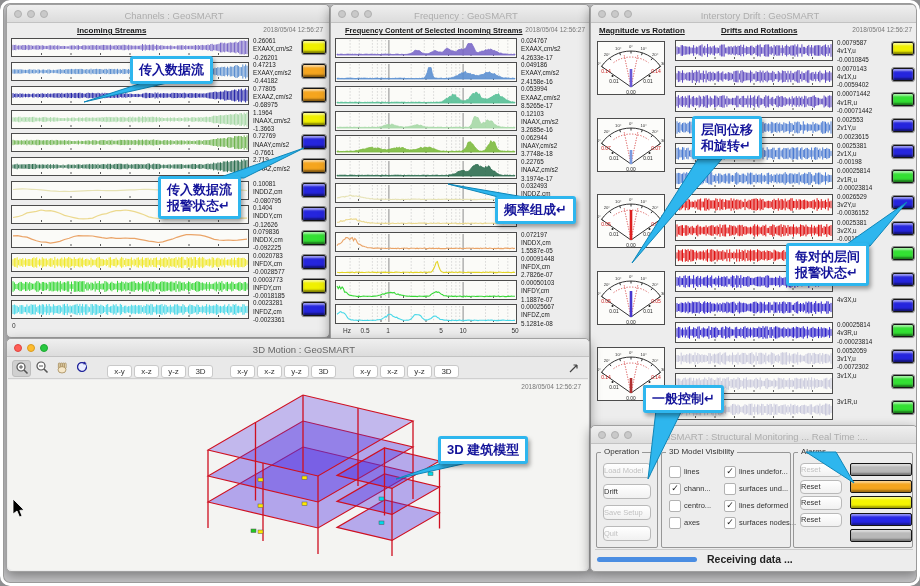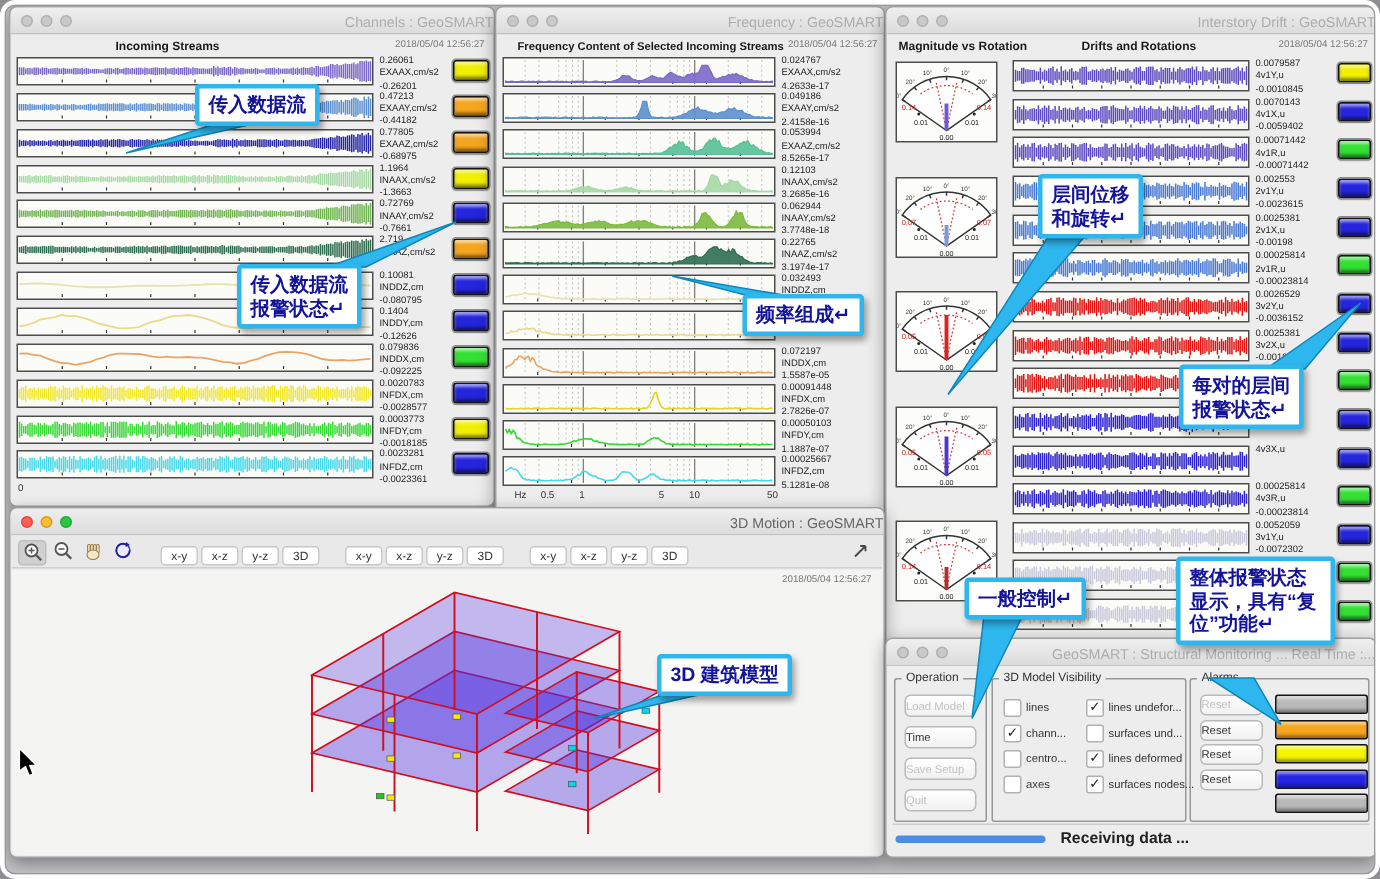--- a/index.html
+++ b/index.html
@@ -3,29 +3,29 @@
 <meta charset="utf-8">
 <style>
   html,body{margin:0;padding:0;background:#8e8e90;}
   #screen{position:relative;width:920px;height:586px;background:#c7c7c9;overflow:hidden;
           border-radius:10px;font-family:"Liberation Sans","DejaVu Sans",sans-serif;}
   #frame{position:absolute;inset:0;border:3px solid #fff;border-radius:10px;pointer-events:none;z-index:40;
          box-shadow:inset 0 0 0 1px #9a9a9a;}
   .win{position:absolute;background:#ededed;border:1px solid #a0a0a0;border-radius:5px;
        box-shadow:0 4px 12px rgba(0,0,0,.38);}
   .titlebar{position:relative;height:17px;background:linear-gradient(#efefef,#dcdcdc);
-            border-bottom:1px solid #c2c2c2;border-radius:5px 5px 0 0;text-align:right;padding-left:12px;}
+            border-bottom:1px solid #c2c2c2;border-radius:5px 5px 0 0;text-align:center;padding-left:12px;}
   .title{font-size:9.5px;color:#adadad;line-height:17px;white-space:nowrap;overflow:hidden;}
   .win.active .title{color:#666;}
   .lights{position:absolute;left:7px;top:4.5px;display:flex;gap:5px;}
   .light{width:8px;height:8px;border-radius:50%;background:#c9c9c9;border:1px solid #b0b0b0;box-sizing:border-box;}
   .active .light.r{background:#ff5f57;border-color:#e0443e;}
   .active .light.y{background:#febc2e;border-color:#d89b22;}
   .active .light.g{background:#28c840;border-color:#1da832;}
-  .hdr-label{position:absolute;font-size:8px;font-weight:bold;color:#1a1a1a;white-space:nowrap;}
+  .hdr-label{position:absolute;font-size:8px;font-weight:bold;color:#1a1a1a;white-space:nowrap;text-decoration:underline;}
   .stamp{position:absolute;font-size:6.5px;color:#777;white-space:nowrap;}
   .rows{position:absolute;left:0;top:0;width:100%;height:100%;}
   .crow{position:absolute;left:0;width:100%;height:24px;}
   .tracebox{position:absolute;top:2px;background:#fbfbf8;border:1px solid #4c4c4c;}
   .vals{position:absolute;top:1px;font-size:6.3px;line-height:1.32;color:#222;white-space:nowrap;}
   .ind{position:absolute;border:1px solid #151515;outline:1px solid #8a8a8a;border-radius:2px;
        box-shadow:inset 0 2px 2px rgba(255,255,255,.55),inset 0 -2px 2px rgba(0,0,0,.45),0 1px 1px rgba(0,0,0,.3);}
   .gaugebox{position:absolute;left:6px;width:66px;height:52px;background:#fcfcfa;border:1px solid #4c4c4c;}
   .axis-lab{position:absolute;font-size:6.5px;color:#333;transform:translateX(-50%);}
   .origin-lab{position:absolute;font-size:6.5px;color:#333;}
@@ -806,21 +806,21 @@
         <span class="light"></span>
         <span class="light"></span>
         <span class="light"></span>
       </div>
       <span class="title">GeoSMART : Structural Monitoring ... Real Time :...</span>
     </div>
     <div class="group" style="left:5px;width:60px">
       <span class="group-label">Operation</span>
       <div id="operation-buttons" style="padding-top:10px">
           <div class="btn obtn disabled">Load Model</div>
-          <div class="btn obtn">Time</div>
+          <div class="btn obtn">Drift</div>
           <div class="btn obtn disabled">Save Setup</div>
           <div class="btn obtn disabled">Quit</div>
         </div>
     </div>
     <div class="group" style="left:70px;width:128px">
       <span class="group-label">3D Model Visibility</span>
       <div id="vis-col1" style="position:absolute;left:7px;top:10px">
           <div class="cbrow">
             <span class="cb"></span>
             <span class="cblab">lines</span>
@@ -900,17 +900,16 @@
 
   <div class="callout co1">传入数据流</div>
   <div class="callout co2">传入数据流
 报警状态↵</div>
   <div class="callout co3">频率组成↵</div>
   <div class="callout co4">层间位移
 和旋转↵</div>
   <div class="callout co5">每对的层间
 报警状态↵</div>
   <div class="callout co6">一般控制↵</div>
-  <div class="callout co7">整体报警状态显示，具有“复位”功能↵</div>
   <div class="callout co8">3D 建筑模型</div>
 
   <div id="frame"></div>
 </div>
 
 </body></html>

